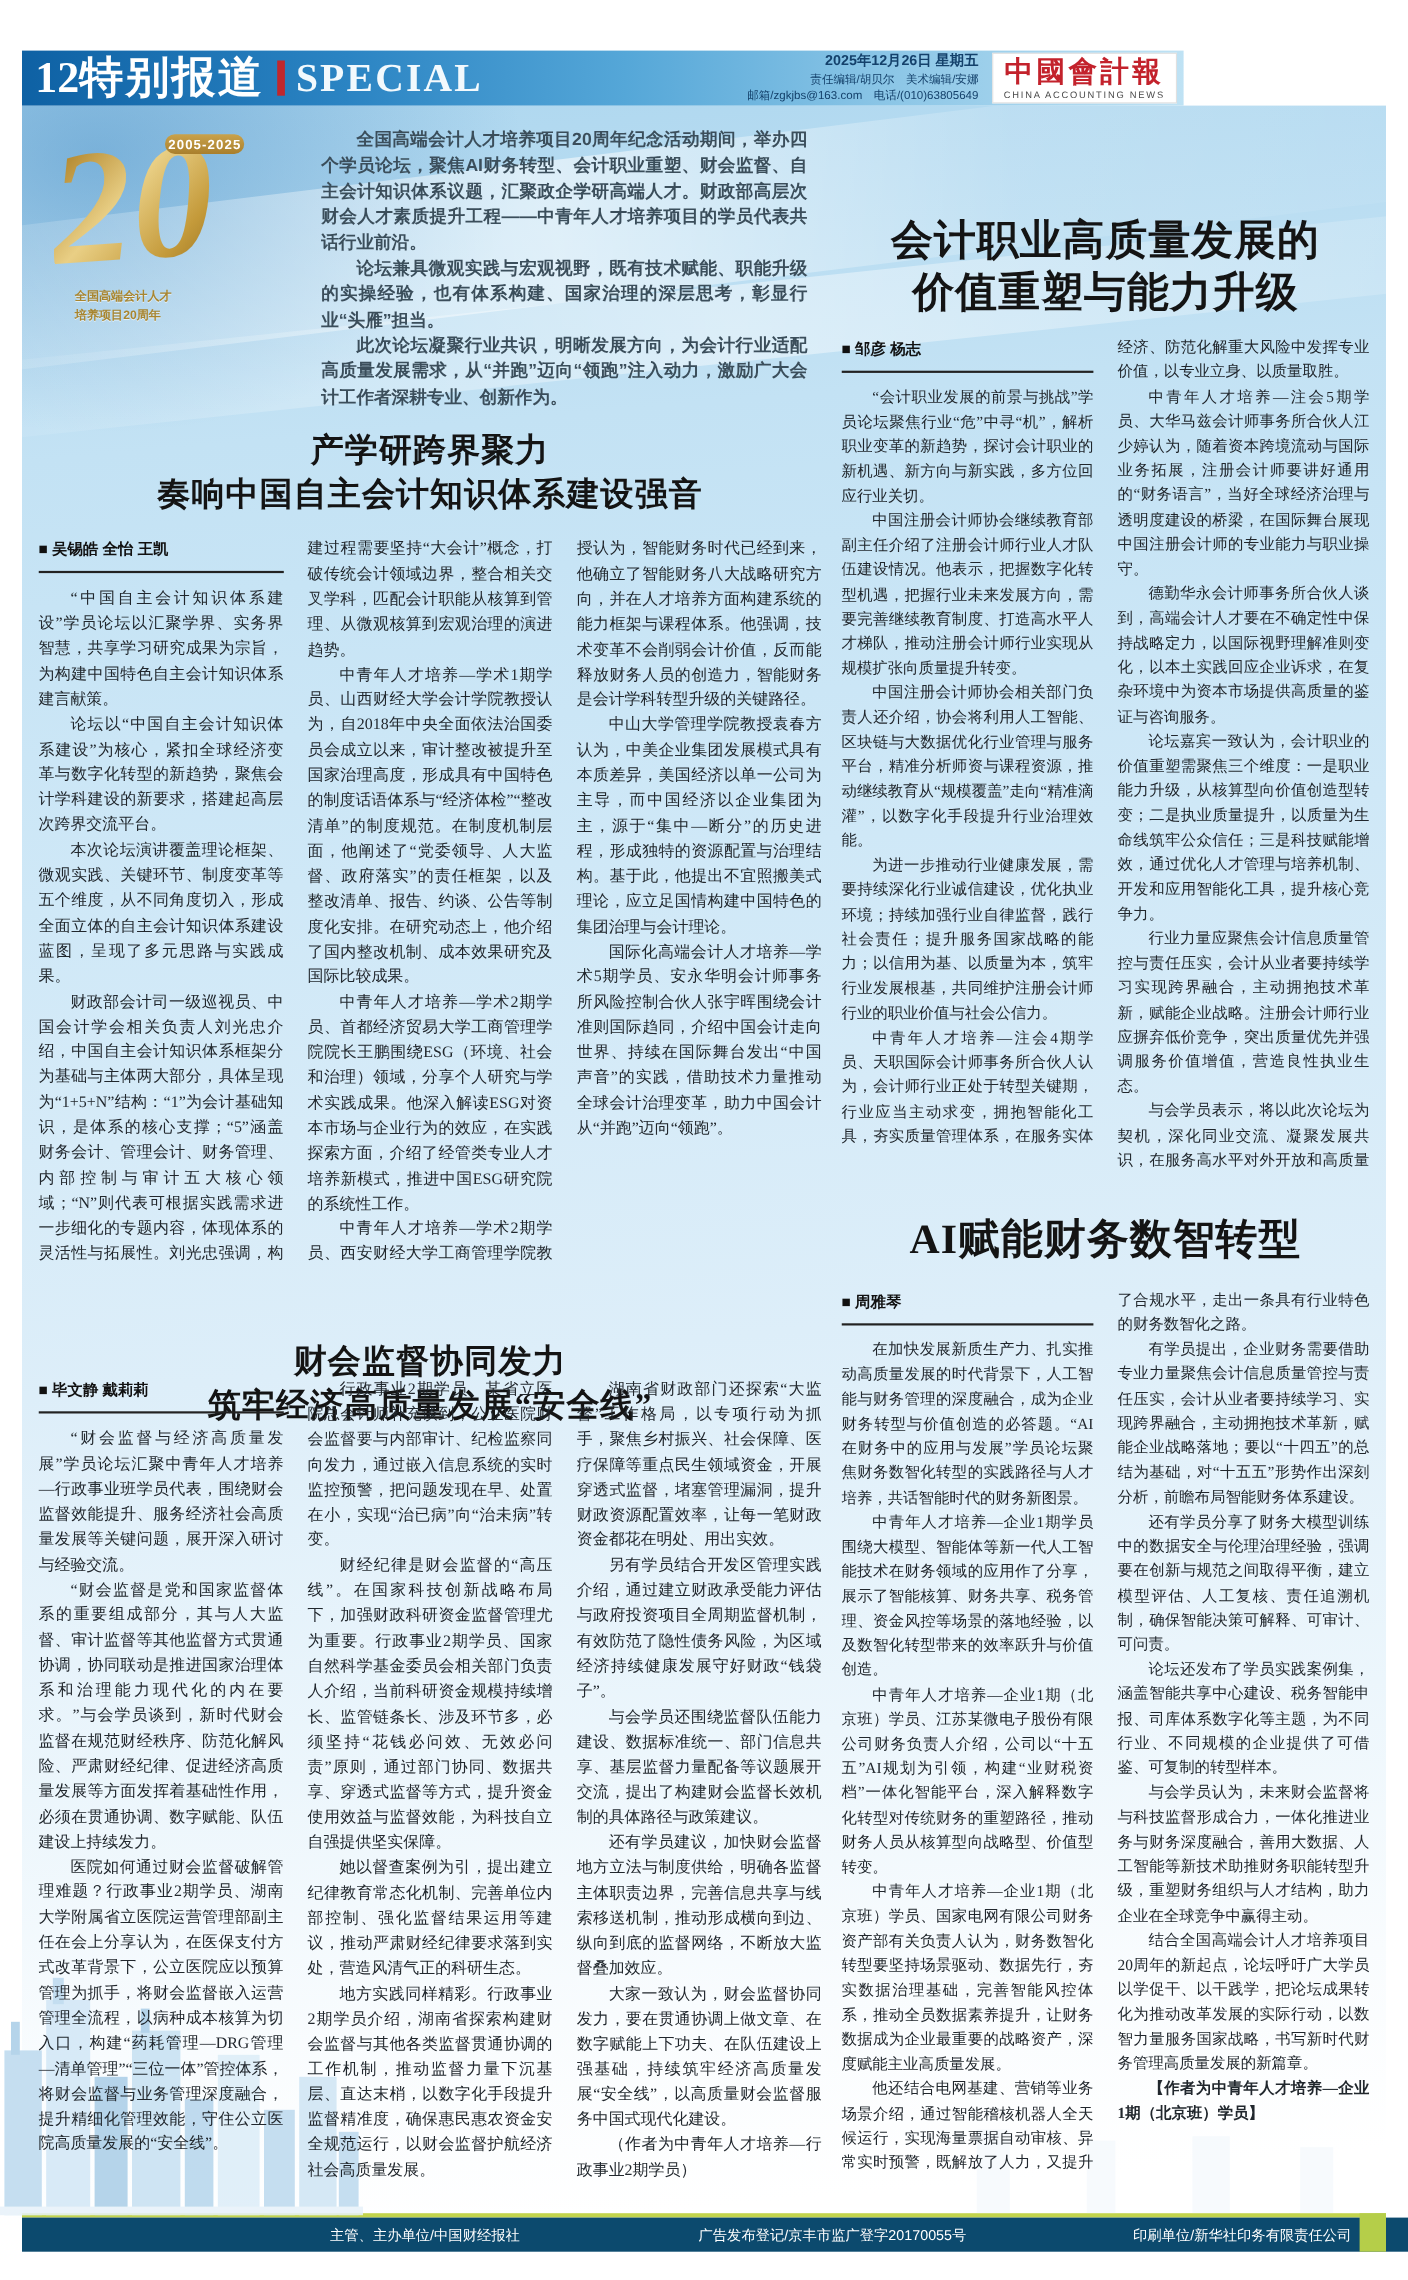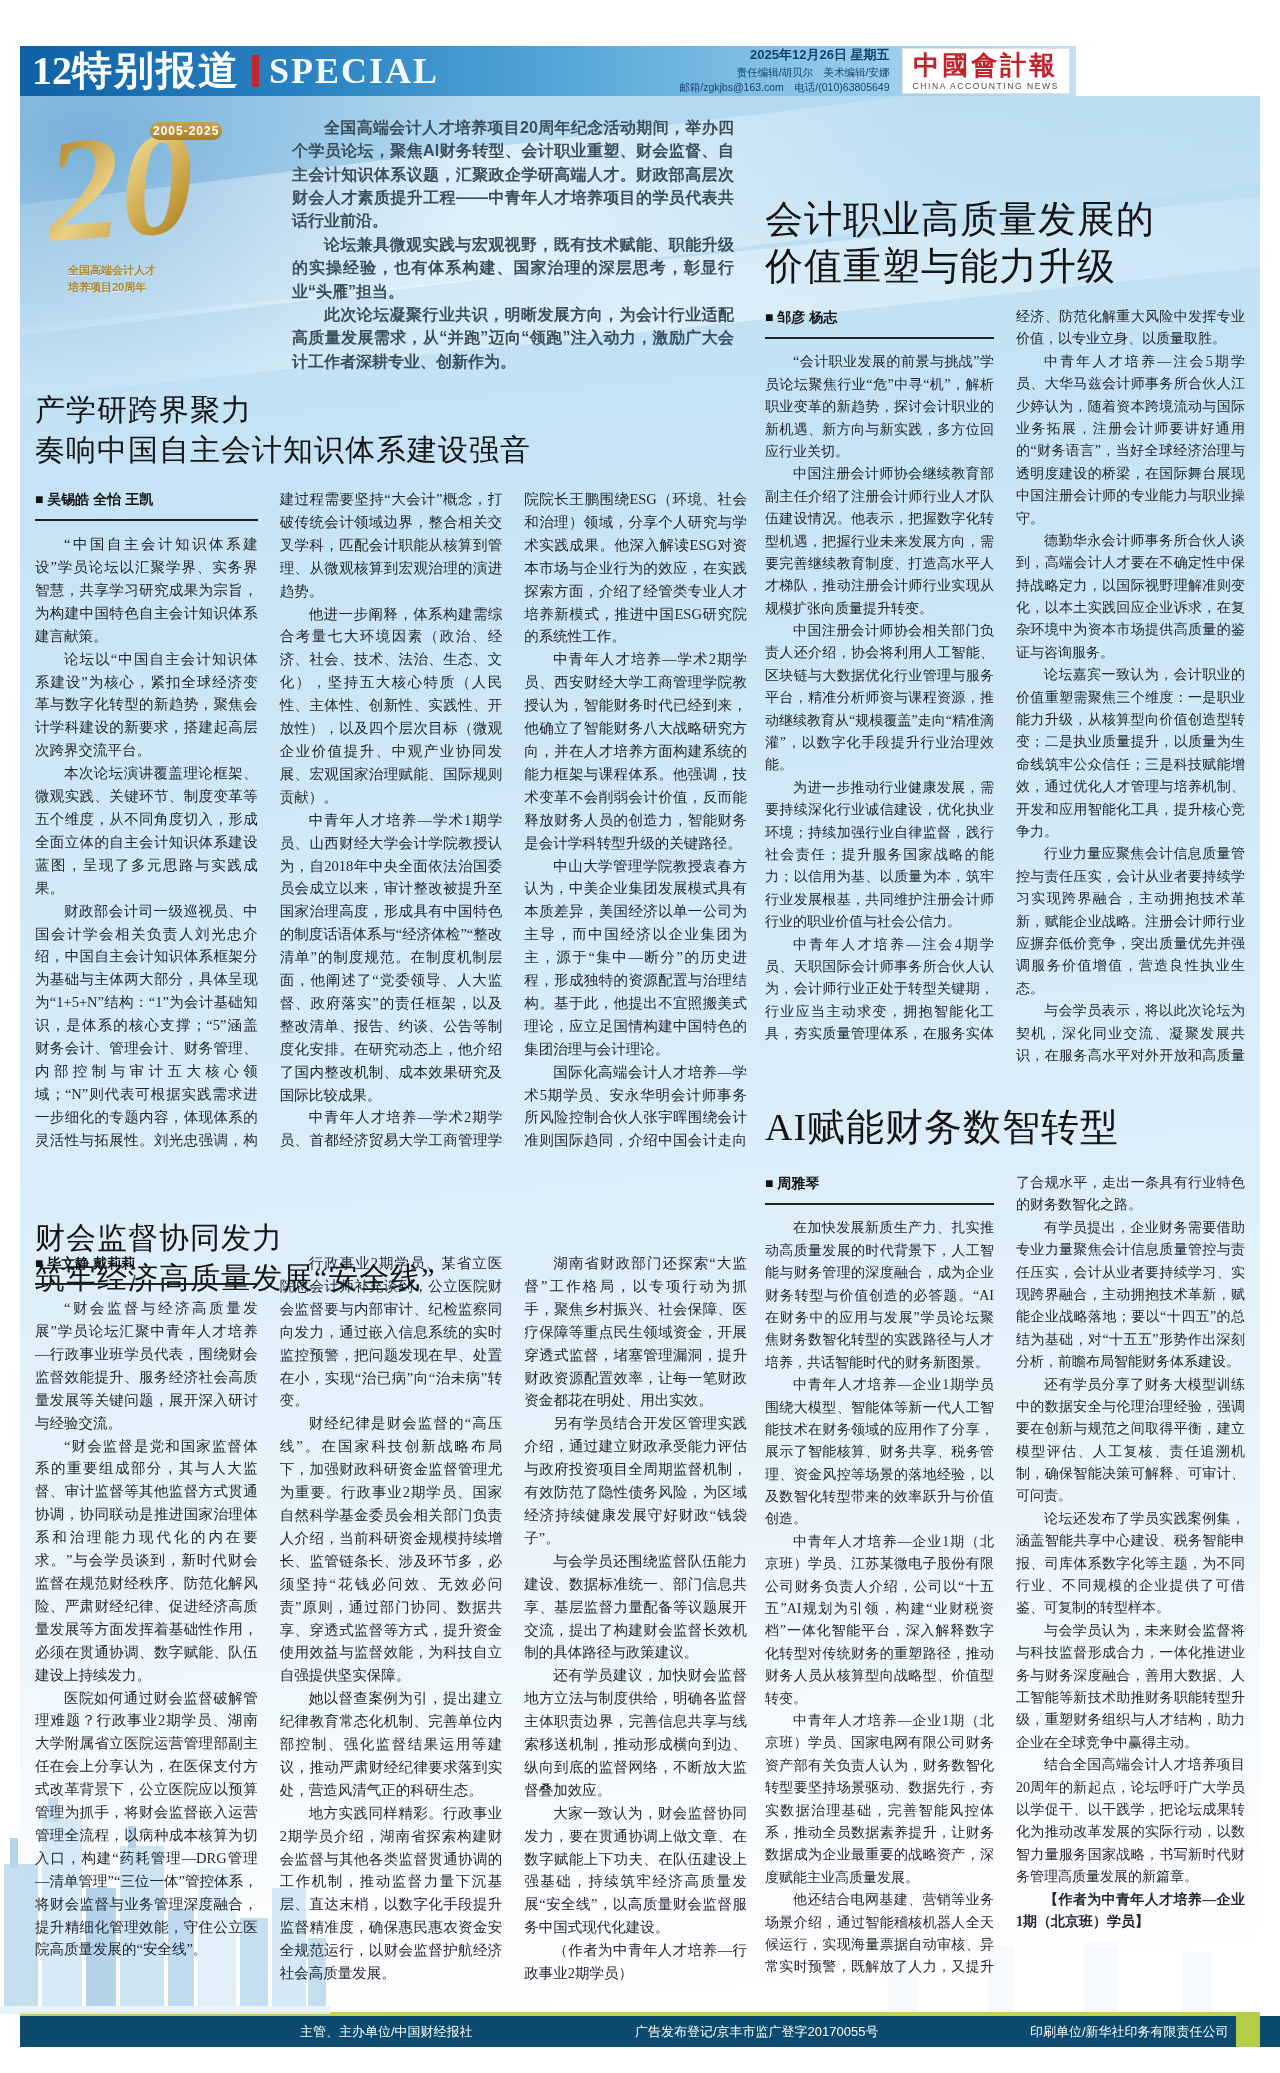--- a/index.html
+++ b/index.html
@@ -37,21 +37,21 @@
   .logo-num{position:absolute;left:8px;top:8px;font-family:"Liberation Serif","DejaVu Serif",serif;
     font-style:italic;font-weight:900;font-size:148px;line-height:1;transform:rotate(-4deg);
     background:linear-gradient(135deg,#ac7f24 10%,#e9cf85 45%,#c49a3a 75%,#8f6b1e 100%);
     -webkit-background-clip:text;background-clip:text;color:transparent;}
   .logo-cap{position:absolute;left:30px;top:158px;color:#a8852f;font-weight:700;font-size:11px;line-height:1.5;text-shadow:0 1px 0 rgba(255,255,255,.6);}
   
   .intro{position:absolute;left:292px;top:116px;width:442px;height:198px;
     font-size:16px;font-weight:700;color:#3b4e5b;line-height:1.46;text-align:justify;}
   .intro p{margin:0;text-indent:2em;}
   
-  .hl{position:absolute;font-family:"Liberation Serif","DejaVu Serif",serif;font-weight:400;color:#141414;z-index:2;}
+  .hl{position:absolute;font-family:"Liberation Serif","DejaVu Serif",serif;font-weight:700;color:#141414;text-align:center;z-index:2;}
   .hl .l{display:block;}
   .hl-left{font-size:30px;line-height:1.32;letter-spacing:1px;}
   .hl-right{font-size:38px;line-height:1.24;letter-spacing:1px;}
   .cols{position:absolute;z-index:2;column-gap:22px;column-fill:auto;overflow:hidden;
     font-family:"Liberation Serif","DejaVu Serif",serif;color:#21272d;text-align:justify;}
   .cols p{margin:0;text-indent:2em;}
   .cols-left{column-count:3;font-size:14.5px;line-height:1.58;}
   .cols-right{column-count:2;font-size:14px;line-height:1.6;}
   .byline{font-family:"Liberation Sans","DejaVu Sans",sans-serif;font-size:14px;font-weight:700;color:#111;
     border-bottom:2px solid #222;padding-bottom:9px;margin-bottom:12px;text-indent:0;}
@@ -133,21 +133,20 @@
   <div class="hl hl-left" style="left:35px;top:390px;width:712px;">
     <span class="l">产学研跨界聚力</span>
     <span class="l">奏响中国自主会计知识体系建设强音</span>
   </div>
   <div class="cols cols-left" style="left:35px;top:488px;width:712px;height:674px;">
     <div class="byline">■ 吴锡皓 全怡 王凯</div>
     <p>“中国自主会计知识体系建设”学员论坛以汇聚学界、实务界智慧，共享学习研究成果为宗旨，为构建中国特色自主会计知识体系建言献策。</p>
       <p>论坛以“中国自主会计知识体系建设”为核心，紧扣全球经济变革与数字化转型的新趋势，聚焦会计学科建设的新要求，搭建起高层次跨界交流平台。</p>
       <p>本次论坛演讲覆盖理论框架、微观实践、关键环节、制度变革等五个维度，从不同角度切入，形成全面立体的自主会计知识体系建设蓝图，呈现了多元思路与实践成果。</p>
       <p>财政部会计司一级巡视员、中国会计学会相关负责人刘光忠介绍，中国自主会计知识体系框架分为基础与主体两大部分，具体呈现为“1+5+N”结构：“1”为会计基础知识，是体系的核心支撑；“5”涵盖财务会计、管理会计、财务管理、内部控制与审计五大核心领域；“N”则代表可根据实践需求进一步细化的专题内容，体现体系的灵活性与拓展性。刘光忠强调，构建过程需要坚持“大会计”概念，打破传统会计领域边界，整合相关交叉学科，匹配会计职能从核算到管理、从微观核算到宏观治理的演进趋势。</p>
-      <p>他进一步阐释，体系构建需综合考量七大环境因素（政治、经济、社会、技术、法治、生态、文化），坚持五大核心特质（人民性、主体性、创新性、实践性、开放性），以及四个层次目标（微观企业价值提升、中观产业协同发展、宏观国家治理赋能、国际规则贡献）。</p>
       <p>中青年人才培养—学术1期学员、山西财经大学会计学院教授认为，自2018年中央全面依法治国委员会成立以来，审计整改被提升至国家治理高度，形成具有中国特色的制度话语体系与“经济体检”“整改清单”的制度规范。在制度机制层面，他阐述了“党委领导、人大监督、政府落实”的责任框架，以及整改清单、报告、约谈、公告等制度化安排。在研究动态上，他介绍了国内整改机制、成本效果研究及国际比较成果。</p>
       <p>中青年人才培养—学术2期学员、首都经济贸易大学工商管理学院院长王鹏围绕ESG（环境、社会和治理）领域，分享个人研究与学术实践成果。他深入解读ESG对资本市场与企业行为的效应，在实践探索方面，介绍了经管类专业人才培养新模式，推进中国ESG研究院的系统性工作。</p>
       <p>中青年人才培养—学术2期学员、西安财经大学工商管理学院教授认为，智能财务时代已经到来，他确立了智能财务八大战略研究方向，并在人才培养方面构建系统的能力框架与课程体系。他强调，技术变革不会削弱会计价值，反而能释放财务人员的创造力，智能财务是会计学科转型升级的关键路径。</p>
       <p>中山大学管理学院教授袁春方认为，中美企业集团发展模式具有本质差异，美国经济以单一公司为主导，而中国经济以企业集团为主，源于“集中—断分”的历史进程，形成独特的资源配置与治理结构。基于此，他提出不宜照搬美式理论，应立足国情构建中国特色的集团治理与会计理论。</p>
       <p>国际化高端会计人才培养—学术5期学员、安永华明会计师事务所风险控制合伙人张宇晖围绕会计准则国际趋同，介绍中国会计走向世界、持续在国际舞台发出“中国声音”的实践，借助技术力量推动全球会计治理变革，助力中国会计从“并跑”迈向“领跑”。</p>
   </div>
 
   <div class="hl hl-left" style="left:35px;top:1218px;width:712px;">
     <span class="l">财会监督协同发力</span>
     <span class="l">筑牢经济高质量发展“安全线”</span>

